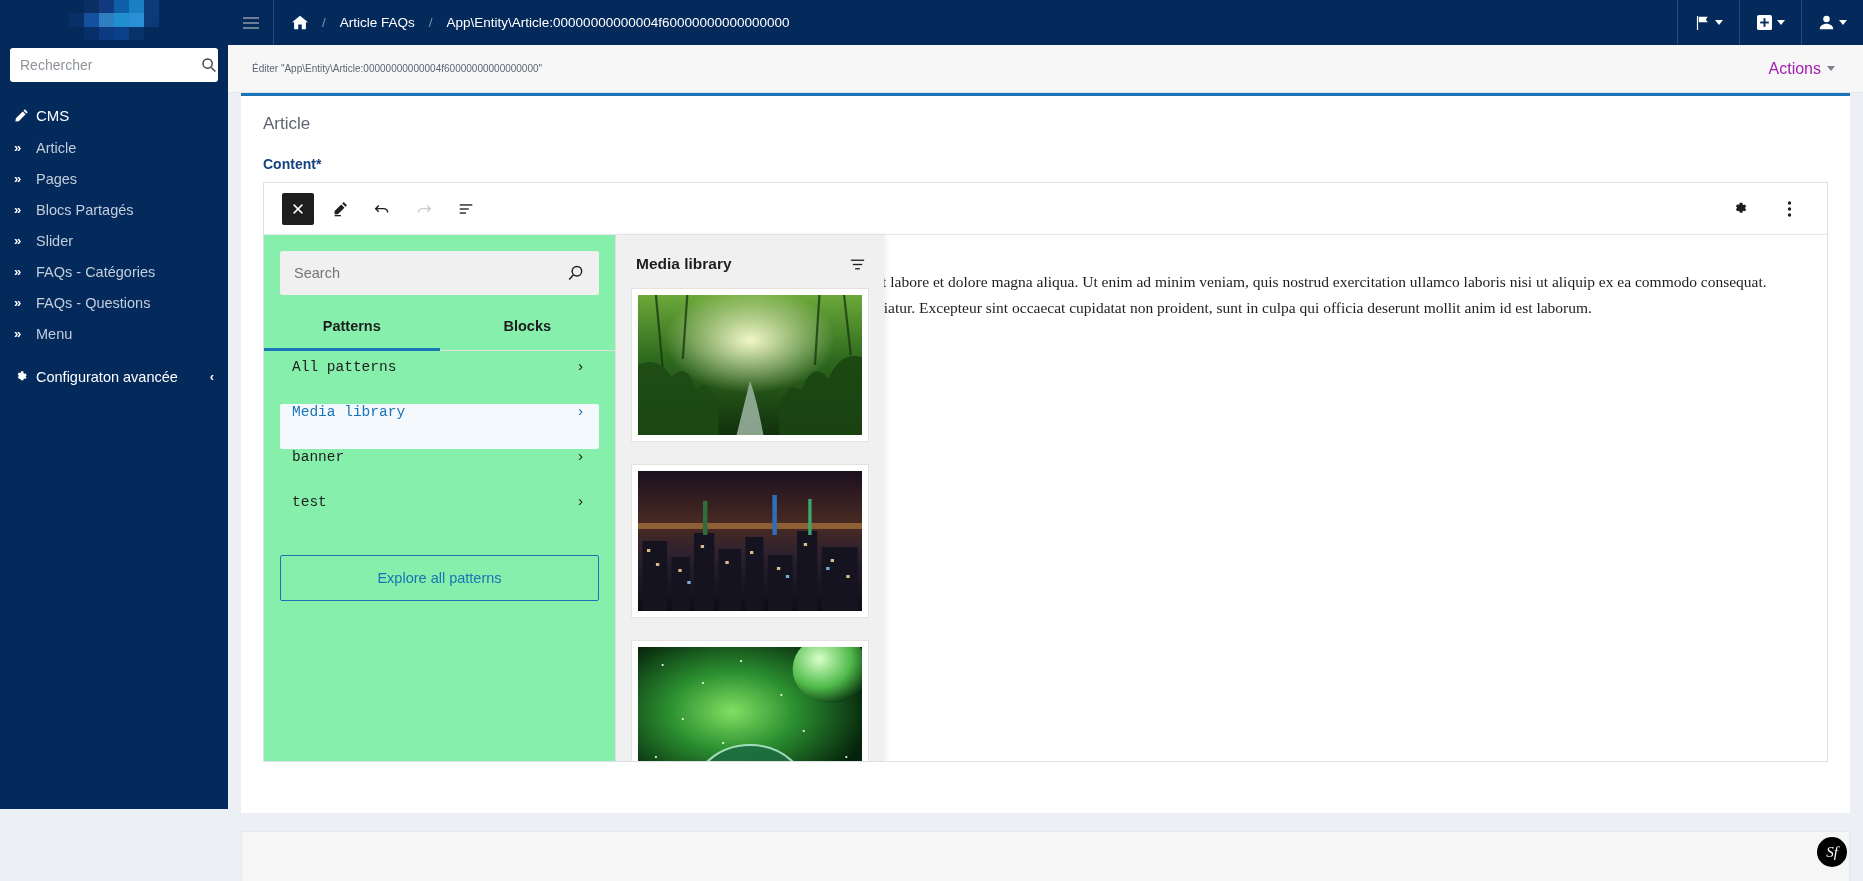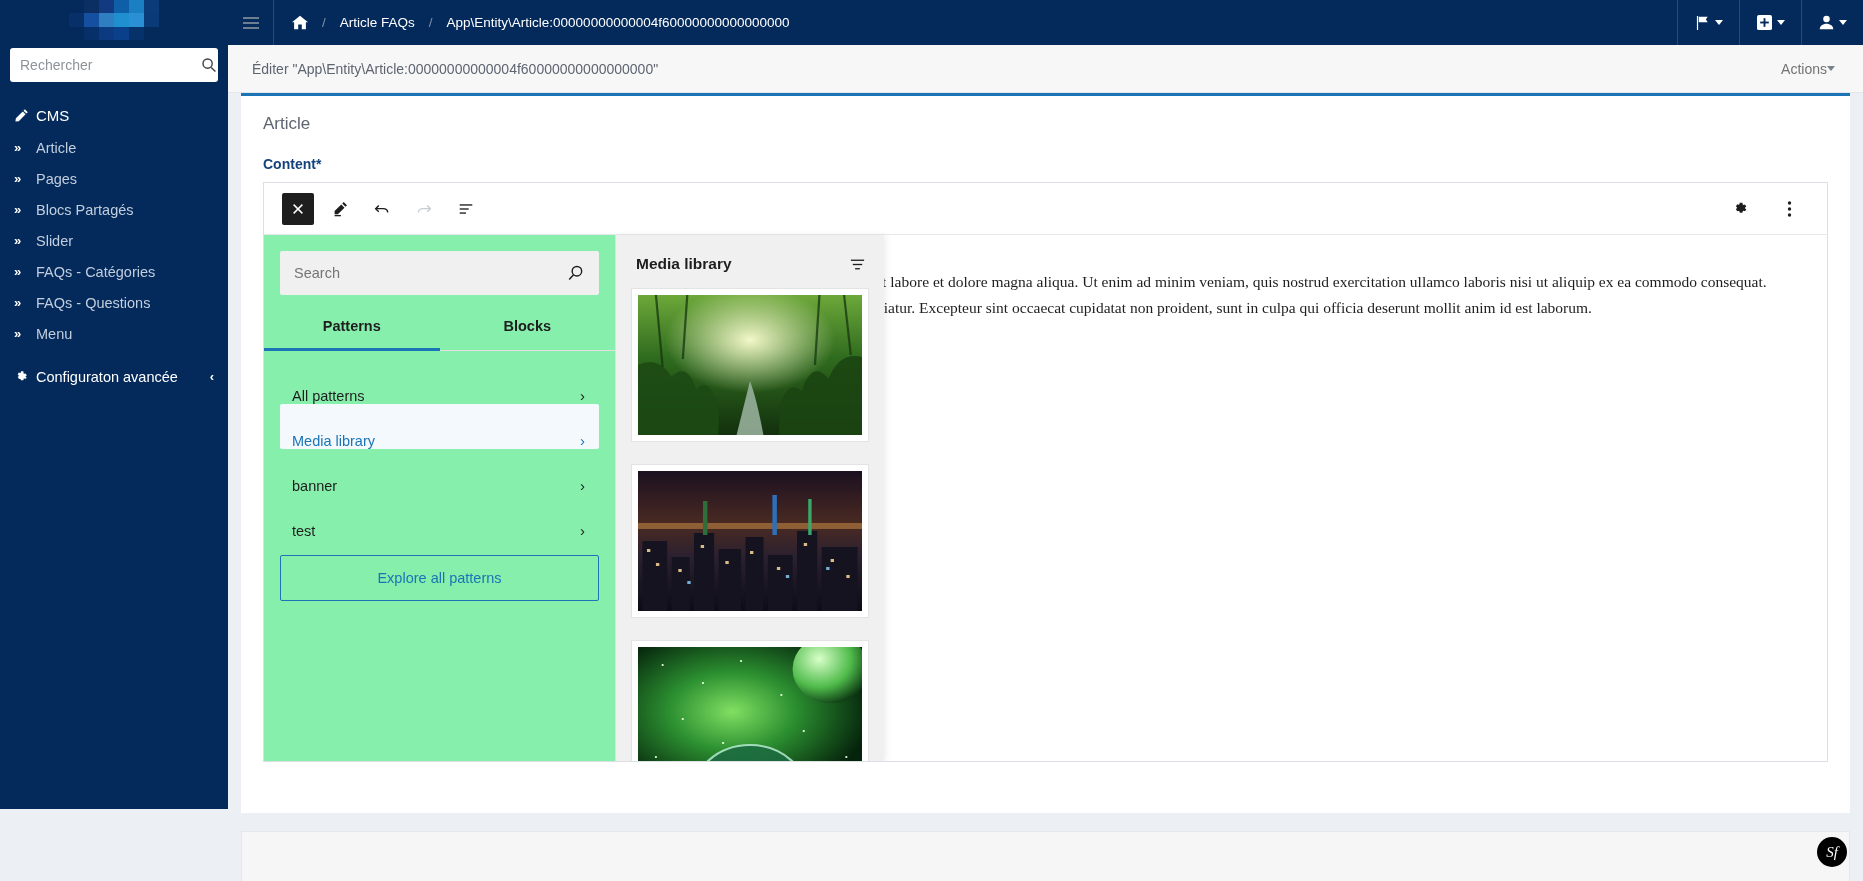--- a/index.html
+++ b/index.html
@@ -135,24 +135,24 @@
   }
 
   
   .page-head {
     height: 48px; flex: 0 0 48px;
     background: #f7f7f8;
     border-bottom: 1px solid #e3e6ea;
     display: flex; align-items: center;
     padding: 0 28px 0 24px;
   }
-  .page-head .title { font-size: 14px; color: #5d6571; flex: 1; }
+  .page-head .title { font-size: 10px; color: #5d6571; flex: 1; }
   .actions-btn {
-    font-size: 14px; color: #737373;
-    display: flex; align-items: center; 
+    font-size: 16px; color: #a21caf;
+    display: flex; align-items: center; gap: 6px;
     cursor: pointer;
   }
   .caret-gray {
     width: 0; height: 0;
     border-left: 4px solid transparent;
     border-right: 4px solid transparent;
     border-top: 5px solid #7b828d;
   }
 
   
@@ -249,27 +249,28 @@
     font-weight: bold;
     color: #1e1e1e;
     cursor: pointer;
     border-bottom: 3px solid transparent;
     margin-bottom: -1px;
   }
   .ins-tab.sel { border-bottom-color: #1a74b6; }
   .pat-list { padding: 8px 16px 0 16px; }
   .pat-row {
     height: 45px;
-    display: flex; align-items: flex-end;
+    display: flex; align-items: flex-start;
     padding: 0 14px 0 12px;
     font-size: 14.5px;
     color: #1e1e1e;
     cursor: pointer;
     border-radius: 2px;
     margin-bottom: 0;
+    font-family: Liberation Mono, monospace;
   }
   .pat-row .chev { margin-left: auto; color: #1e1e1e; font-size: 15px; }
   .pat-row.sel { background: #f4f9fd; color: #1a74b6; }
   .pat-row.sel .chev { color: #1a74b6; }
   .explore-btn {
     margin: 16px 16px 0 16px;
     height: 46px;
     border: 1px solid #1a74b6;
     color: #1a74b6;
     display: flex; align-items: center; justify-content: center;

